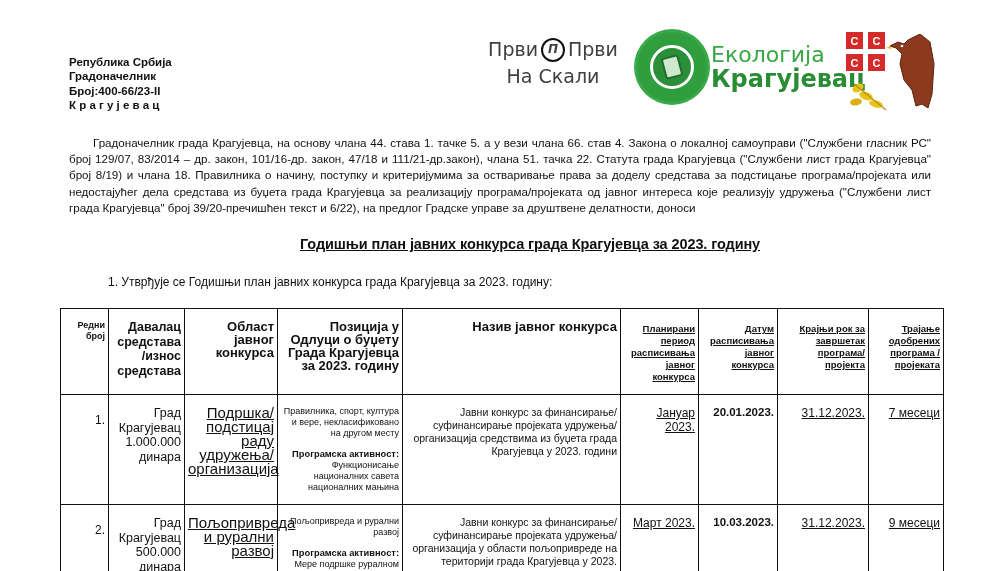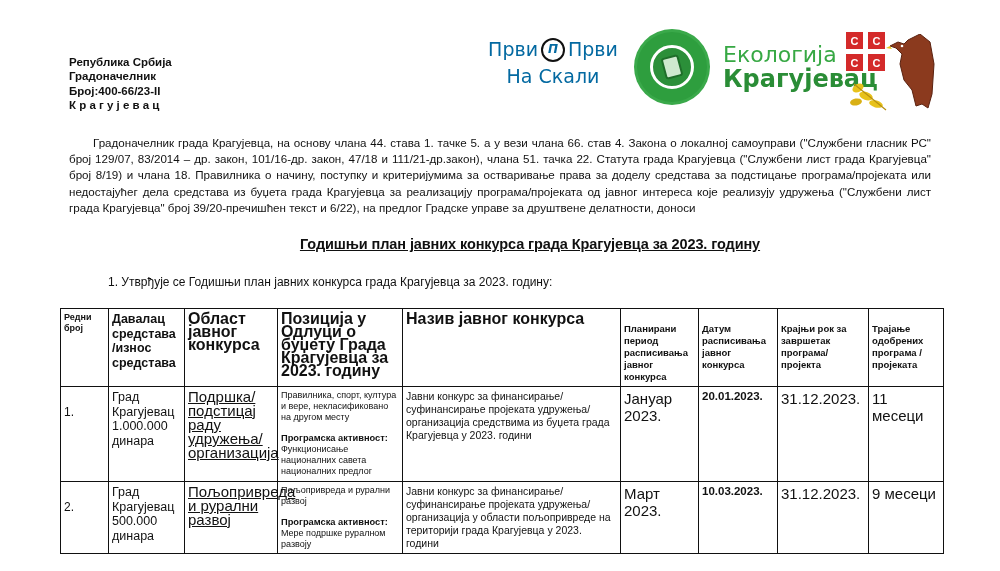--- a/index.html
+++ b/index.html
@@ -3,59 +3,59 @@
   <meta charset="utf-8">
   <style>
     * { box-sizing: border-box; margin: 0; padding: 0; }
     html, body { width: 1000px; height: 571px; background: #ffffff; overflow: hidden; }
     body { position: relative; font-family: "Liberation Sans", sans-serif; color: #111; }
 
     .header-block { position: absolute; left: 69px; top: 35px; font-weight: bold; font-size: 11.5px; line-height: 14.3px; margin-top: 20px; }
     .header-block div { white-space: nowrap; }
     .header-block .spaced { letter-spacing: 3.2px; }
 
-    .logo-prvi { position: absolute; left: 478px; top: 36px; width: 150px; text-align: center; font-family: "DejaVu Sans", sans-serif; font-size: 19px; line-height: 27px; color: #0369a1; }
+    .logo-prvi { position: absolute; left: 478px; top: 36px; width: 150px; text-align: center; font-family: "DejaVu Sans", sans-serif; font-size: 19px; line-height: 27px; color: #404040; }
     .logo-prvi .row1 { display: flex; align-items: center; justify-content: center; gap: 3px; }
     .logo-prvi .disk { width: 24px; height: 24px; border: 2px solid #111; border-radius: 50%; display: inline-flex; align-items: center; justify-content: center; font-size: 12px; font-weight: bold; font-style: italic; }
 
     .logo-eko { position: absolute; left: 637px; top: 32px; display: flex; align-items: center; }
     .eko-circle { width: 70px; height: 70px; border-radius: 50%; background: #2e9e3e; position: relative; box-shadow: 0 0 0 3px #3aa94a; }
     .eko-circle .inner { position: absolute; left: 13px; top: 13px; width: 44px; height: 44px; border-radius: 50%; border: 3px solid #ffffff; background: #2b8f39; display: flex; align-items: center; justify-content: center; }
     .eko-circle .inner span { width: 18px; height: 22px; background: #cfe9cf; border: 2px solid #1f6e2a; transform: rotate(-15deg); border-radius: 3px; }
-    .eko-text { margin-left: 16px; line-height: 24px; }
+    .eko-text { margin-left: 4px; line-height: 24px; }
     .eko-text .l1 { font-family: "DejaVu Sans", sans-serif; font-size: 22px; color: #37a844; }
     .eko-text .l2 { font-family: "DejaVu Sans", sans-serif; font-size: 24px; font-weight: bold; color: #2a8d36; }
 
     .logo-coat { position: absolute; left: 846px; top: 32px; width: 90px; height: 80px; }
     .cross-grid { position: absolute; left: 0; top: 0; width: 40px; height: 40px; display: grid; grid-template-columns: 17px 17px; grid-template-rows: 17px 17px; gap: 5px; }
     .cross-grid span { background: #d42a2a; color: #fff; font-size: 11px; font-weight: bold; display: flex; align-items: center; justify-content: center; }
     .eagle { position: absolute; left: 40px; top: 2px; }
 
     .para { position: absolute; left: 69px; top: 135px; width: 862px; font-size: 11.6px; line-height: 16.2px; text-align: justify; text-indent: 24px; color: #111; }
 
     .doc-title { position: absolute; left: 0; width: 1060px; top: 236px; text-align: center; font-weight: bold; font-size: 14.5px; text-decoration: underline; font-family: "Liberation Sans", sans-serif; letter-spacing: -0.1px; }
     .item-line { position: absolute; left: 108px; top: 275px; font-size: 12px; font-family: "Liberation Sans", sans-serif; }
 
     table.plan { position: absolute; left: 60px; top: 308px; border-collapse: collapse; table-layout: fixed; width: 883px; }
-    table.plan td, table.plan th { border: 1.5px solid #111; vertical-align: top; text-align: left; padding: 3px 3px; }
+    table.plan td, table.plan th { border: 1.5px solid #111; vertical-align: top; text-align: right; padding: 11px 3px; }
     table.plan th { font-weight: bold; }
     .th-small { font-size: 9px; line-height: 11px; }
-    .th-mid { font-size: 16px; line-height: 13px; }
+    .th-mid { font-size: 13px; line-height: 13px; }
     .th-big { font-size: 12.5px; line-height: 14.5px; }
-    .th-sm2 { font-size: 9.5px; line-height: 12px; padding-top: 14px !important; }
+    .th-sm2 { font-size: 9.5px; line-height: 12px; padding-top: 14px !important; text-decoration: underline; }
     tr.hdr { height: 64px; }
     tr.r1 { height: 95px; }
     tr.r2 { height: 65px; }
     .c-num { font-size: 12px; padding-top: 18px !important; }
     .c-giver { font-size: 12.5px; line-height: 14.5px; }
     .c-area { font-size: 15px; line-height: 14px; text-decoration: underline; }
     .c-pos { font-size: 9px; line-height: 11px; }
     .c-pos .act { font-weight: bold; margin-top: 10px; font-size: 9.3px; }
     .c-name { font-size: 10.5px; line-height: 13px; }
-    .c-small { font-size: 15px; }
+    .c-small { font-size: 12px; text-decoration: underline; }
     .c-bold { font-weight: bold; font-size: 11.5px; }
   </style>
 </head>
 <body>
 
 <div class="header-block">
   <div>Република Србија</div>
   <div>Градоначелник</div>
   <div>Број:400-66/23-II</div>
   <div class="spaced">Крагујевац</div>
@@ -132,27 +132,27 @@
     <th class="th-sm2">Крајњи рок за завршетак програма/пројекта</th>
     <th class="th-sm2">Трајање одобрених програма /пројеката</th>
   </tr>
   <tr class="r1">
     <td class="c-num">1.</td>
     <td class="c-giver">Град Крагујевац 1.000.000 динара</td>
     <td class="c-area">Подршка/ подстицај раду удружења/ организација</td>
     <td class="c-pos">
       <div>Правилника, спорт, култура и вере, некласификовано на другом месту</div>
       <div class="act">Програмска активност:</div>
-      <div>Функционисање националних савета националних предлог</div>
+      <div>Функционисање националних савета националних мањина</div>
     </td>
     <td class="c-name">Јавни конкурс за финансирање/суфинансирање пројеката удружења/организација средствима из буџета града Крагујевца у 2023. години</td>
     <td class="c-small">Јануар 2023.</td>
     <td class="c-bold">20.01.2023.</td>
     <td class="c-small">31.12.2023.</td>
-    <td class="c-small">11 месеци</td>
+    <td class="c-small">7 месеци</td>
   </tr>
   <tr class="r2">
     <td class="c-num">2.</td>
     <td class="c-giver">Град Крагујевац 500.000 динара</td>
     <td class="c-area">Пољопривреда и рурални развој</td>
     <td class="c-pos">
       <div>Пољопривреда и рурални развој</div>
       <div class="act">Програмска активност:</div>
       <div>Мере подршке руралном развоју</div>
     </td>

